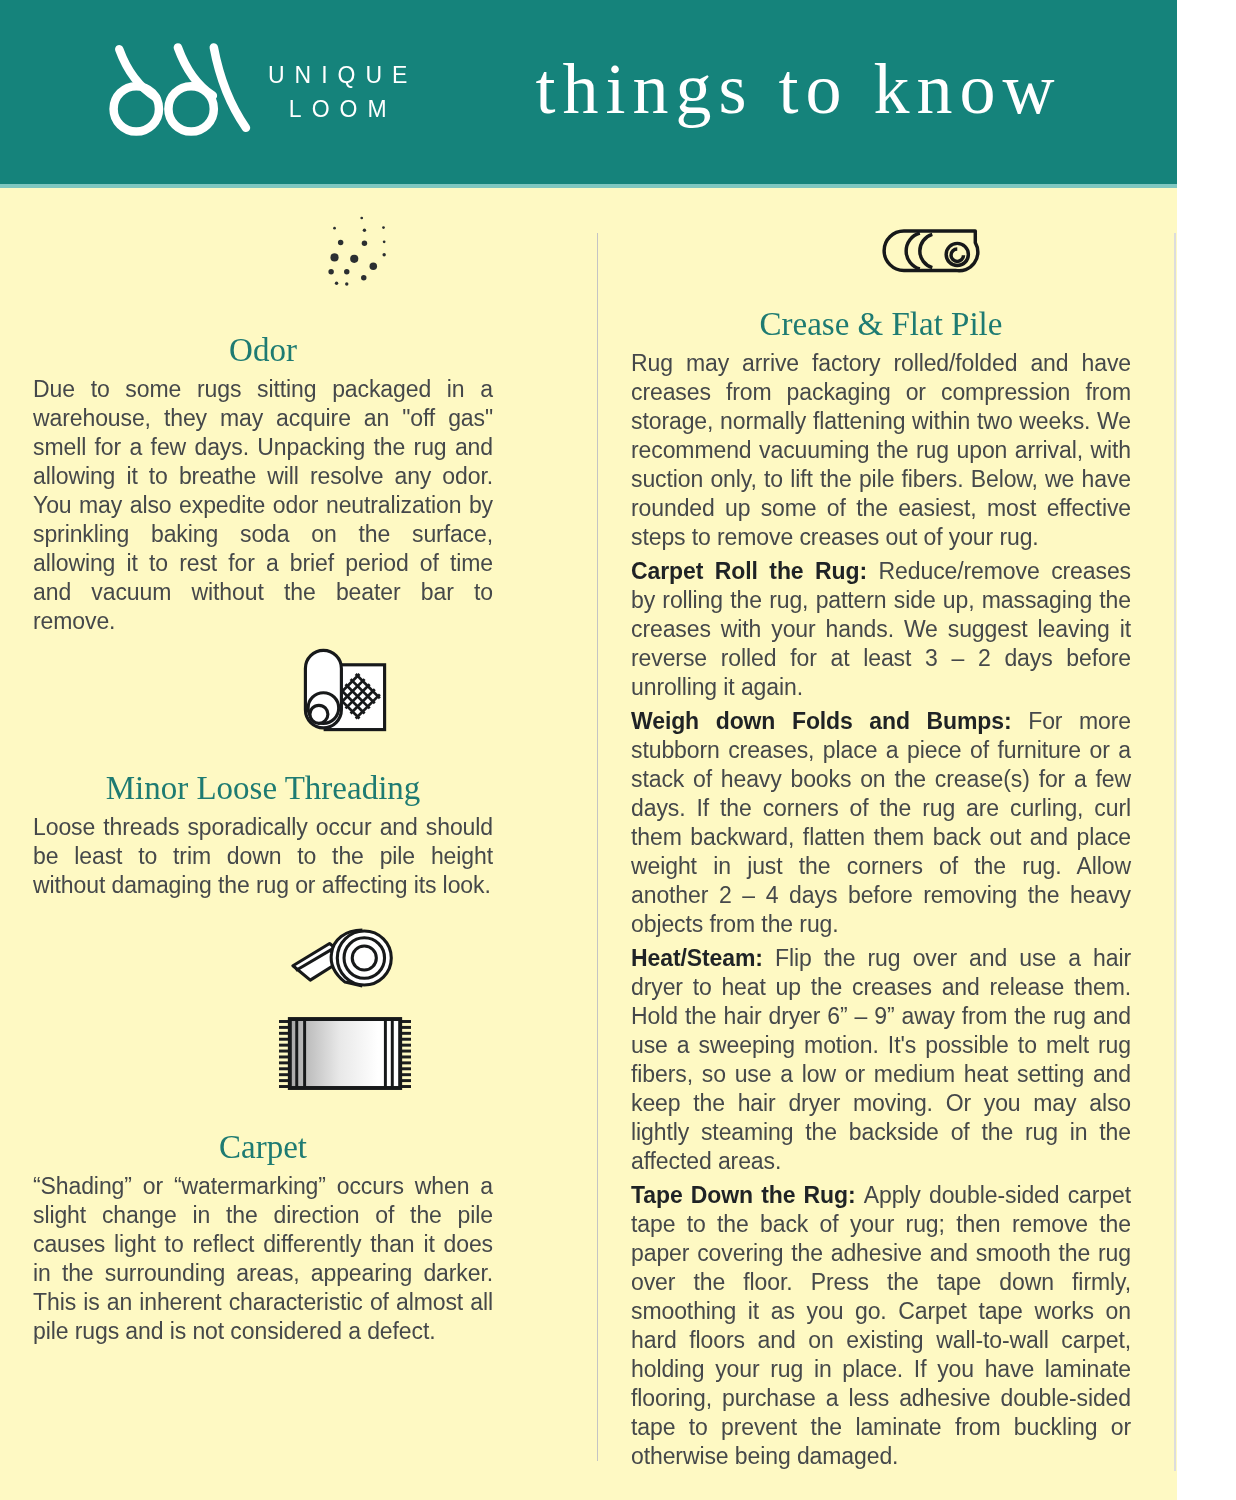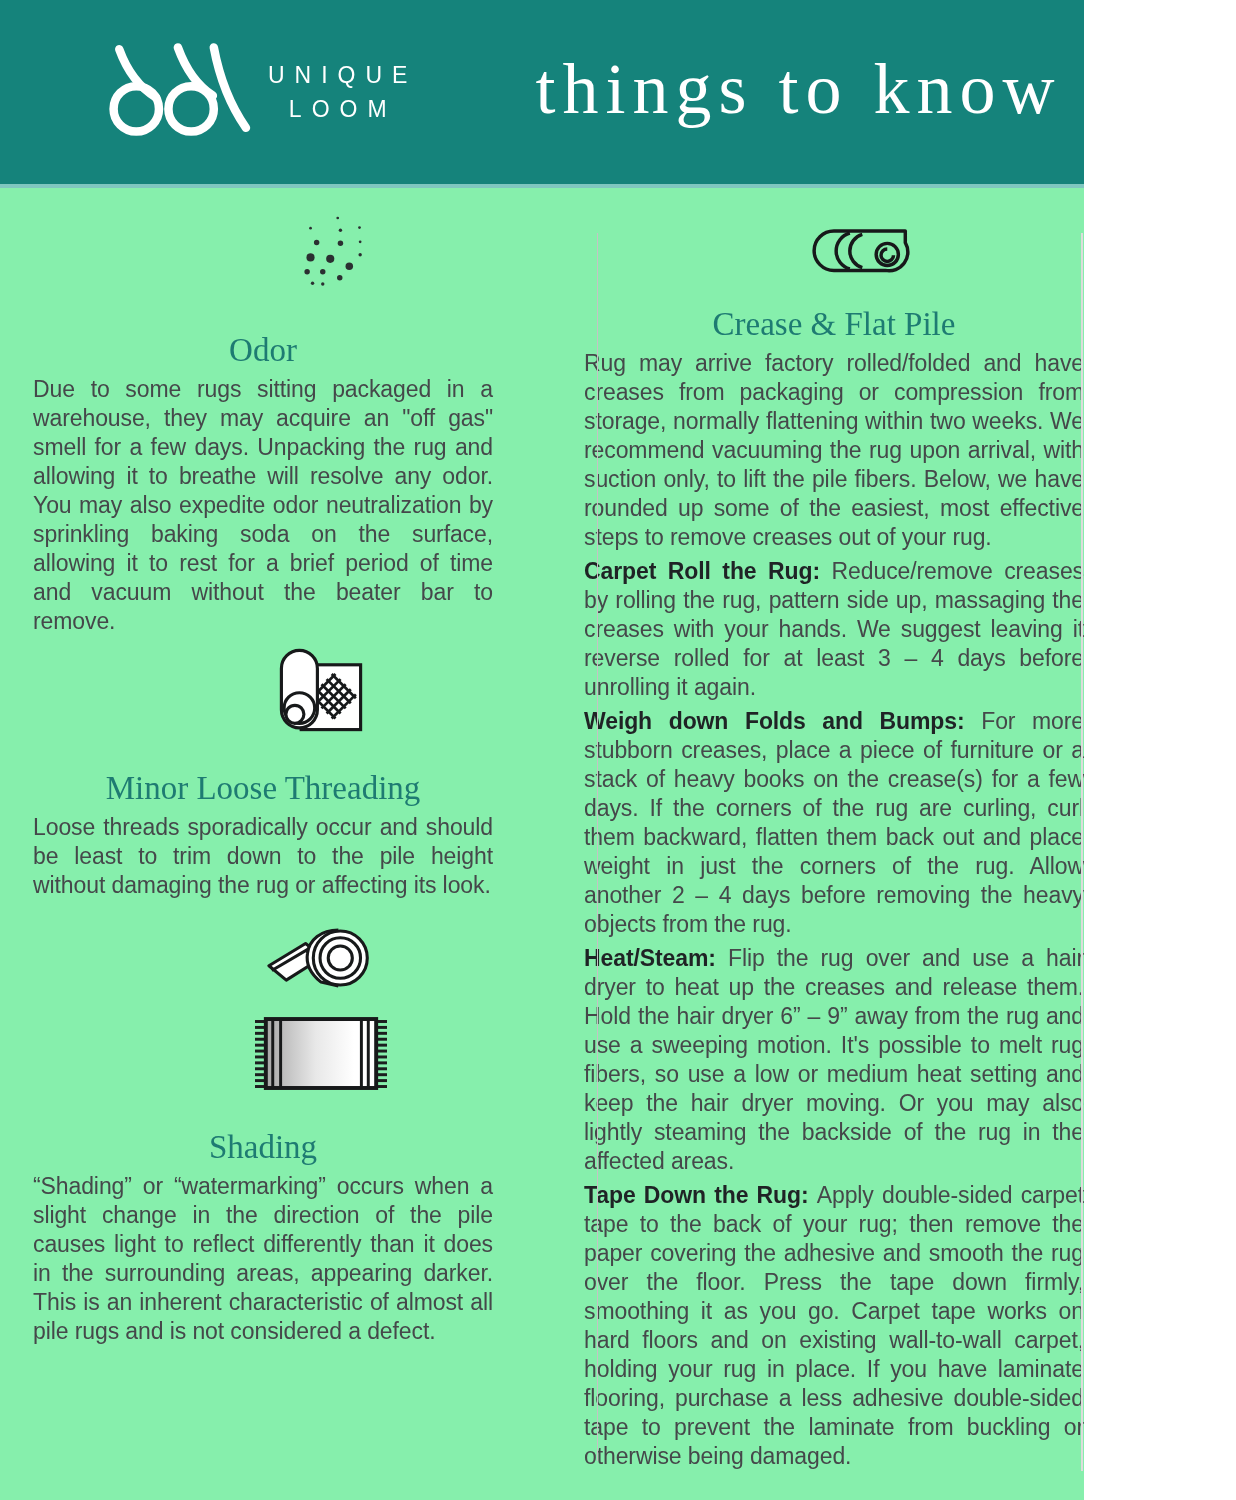--- a/index.html
+++ b/index.html
@@ -1,19 +1,19 @@
 <!DOCTYPE html>
 <html><head>
 <meta charset="utf-8">
 <style>
   html,body{margin:0;padding:0;background:#ffffff;}
   .page{
     position:relative;
-    width:1084px;height:1500px;
-    background:#86efac;
+    width:1177px;height:1500px;
+    background:#fef9c3;
     font-family:"Liberation Sans", sans-serif;
     overflow:hidden;
   }
   
   header{
     height:184px;
     background:#15837b;
     border-bottom:4px solid #7fc7c0;
     display:flex;align-items:center;
     color:#ffffff;
@@ -226,21 +226,21 @@
               <g class="ink" stroke-width="3">
                 <line x1="18" y1="3" x2="18" y2="73"></line>
                   <line x1="26" y1="3" x2="26" y2="73"></line>
                 <line x1="108" y1="3" x2="108" y2="73"></line>
                   <line x1="115" y1="3" x2="115" y2="73"></line>
               </g>
             </svg>
           </span>
         </div>
         <div class="text-block-l">
-          <h2 class="sec-title">Shading</h2>
+          <h2 class="sec-title">Carpet</h2>
           <p class="body">“Shading” or “watermarking” occurs when a slight change in the direction of the pile causes light to reflect differently than it does in the surrounding areas, appearing darker. This is an inherent characteristic of almost all pile rugs and is not considered a defect.</p>
         </div>
       </section>
     </div>
 
     <div class="col-right">
       <section>
         <div class="icon-row sh46 mt-crease-icon">
           <span>
             <svg width="104" height="46" viewBox="0 0 150 66" aria-hidden="true">
@@ -250,21 +250,21 @@
                 <path d="M 74 9 A 25 25 0 0 0 74 57"></path>
                 <circle cx="110" cy="38" r="16"></circle>
                 <path d="M 110 30 a 9 9 0 1 0 9 9"></path>
               </g>
             </svg>
           </span>
         </div>
         <div class="text-block-r">
           <h2 class="sec-title mt-title-r">Crease &amp; Flat Pile</h2>
           <p class="body">Rug may arrive factory rolled/folded and have creases from packaging or compression from storage, normally flattening within two weeks. We recommend vacuuming the rug upon arrival, with suction only, to lift the pile fibers. Below, we have rounded up some of the easiest, most effective steps to remove creases out of your rug.</p>
-          <p class="body para"><b class="lead">Carpet Roll the Rug: </b><span>Reduce/remove creases by rolling the rug, pattern side up, massaging the creases with your hands. We suggest leaving it reverse rolled for at least 3 – 4 days before unrolling it again.</span></p>
+          <p class="body para"><b class="lead">Carpet Roll the Rug: </b><span>Reduce/remove creases by rolling the rug, pattern side up, massaging the creases with your hands. We suggest leaving it reverse rolled for at least 3 – 2 days before unrolling it again.</span></p>
           <p class="body para"><b class="lead">Weigh down Folds and Bumps: </b><span>For more stubborn creases, place a piece of furniture or a stack of heavy books on the crease(s) for a few days. If the corners of the rug are curling, curl them backward, flatten them back out and place weight in just the corners of the rug. Allow another 2 – 4 days before removing the heavy objects from the rug.</span></p>
           <p class="body para"><b class="lead">Heat/Steam: </b><span>Flip the rug over and use a hair dryer to heat up the creases and release them. Hold the hair dryer 6” – 9” away from the rug and use a sweeping motion. It's possible to melt rug fibers, so use a low or medium heat setting and keep the hair dryer moving. Or you may also lightly steaming the backside of the rug in the affected areas.</span></p>
           <p class="body para"><b class="lead">Tape Down the Rug: </b><span>Apply double-sided carpet tape to the back of your rug; then remove the paper covering the adhesive and smooth the rug over the floor. Press the tape down firmly, smoothing it as you go. Carpet tape works on hard floors and on existing wall-to-wall carpet, holding your rug in place. If you have laminate flooring, purchase a less adhesive double-sided tape to prevent the laminate from buckling or otherwise being damaged.</span></p>
         </div>
       </section>
     </div>
   </main>
 </div>
 
 </body></html>

